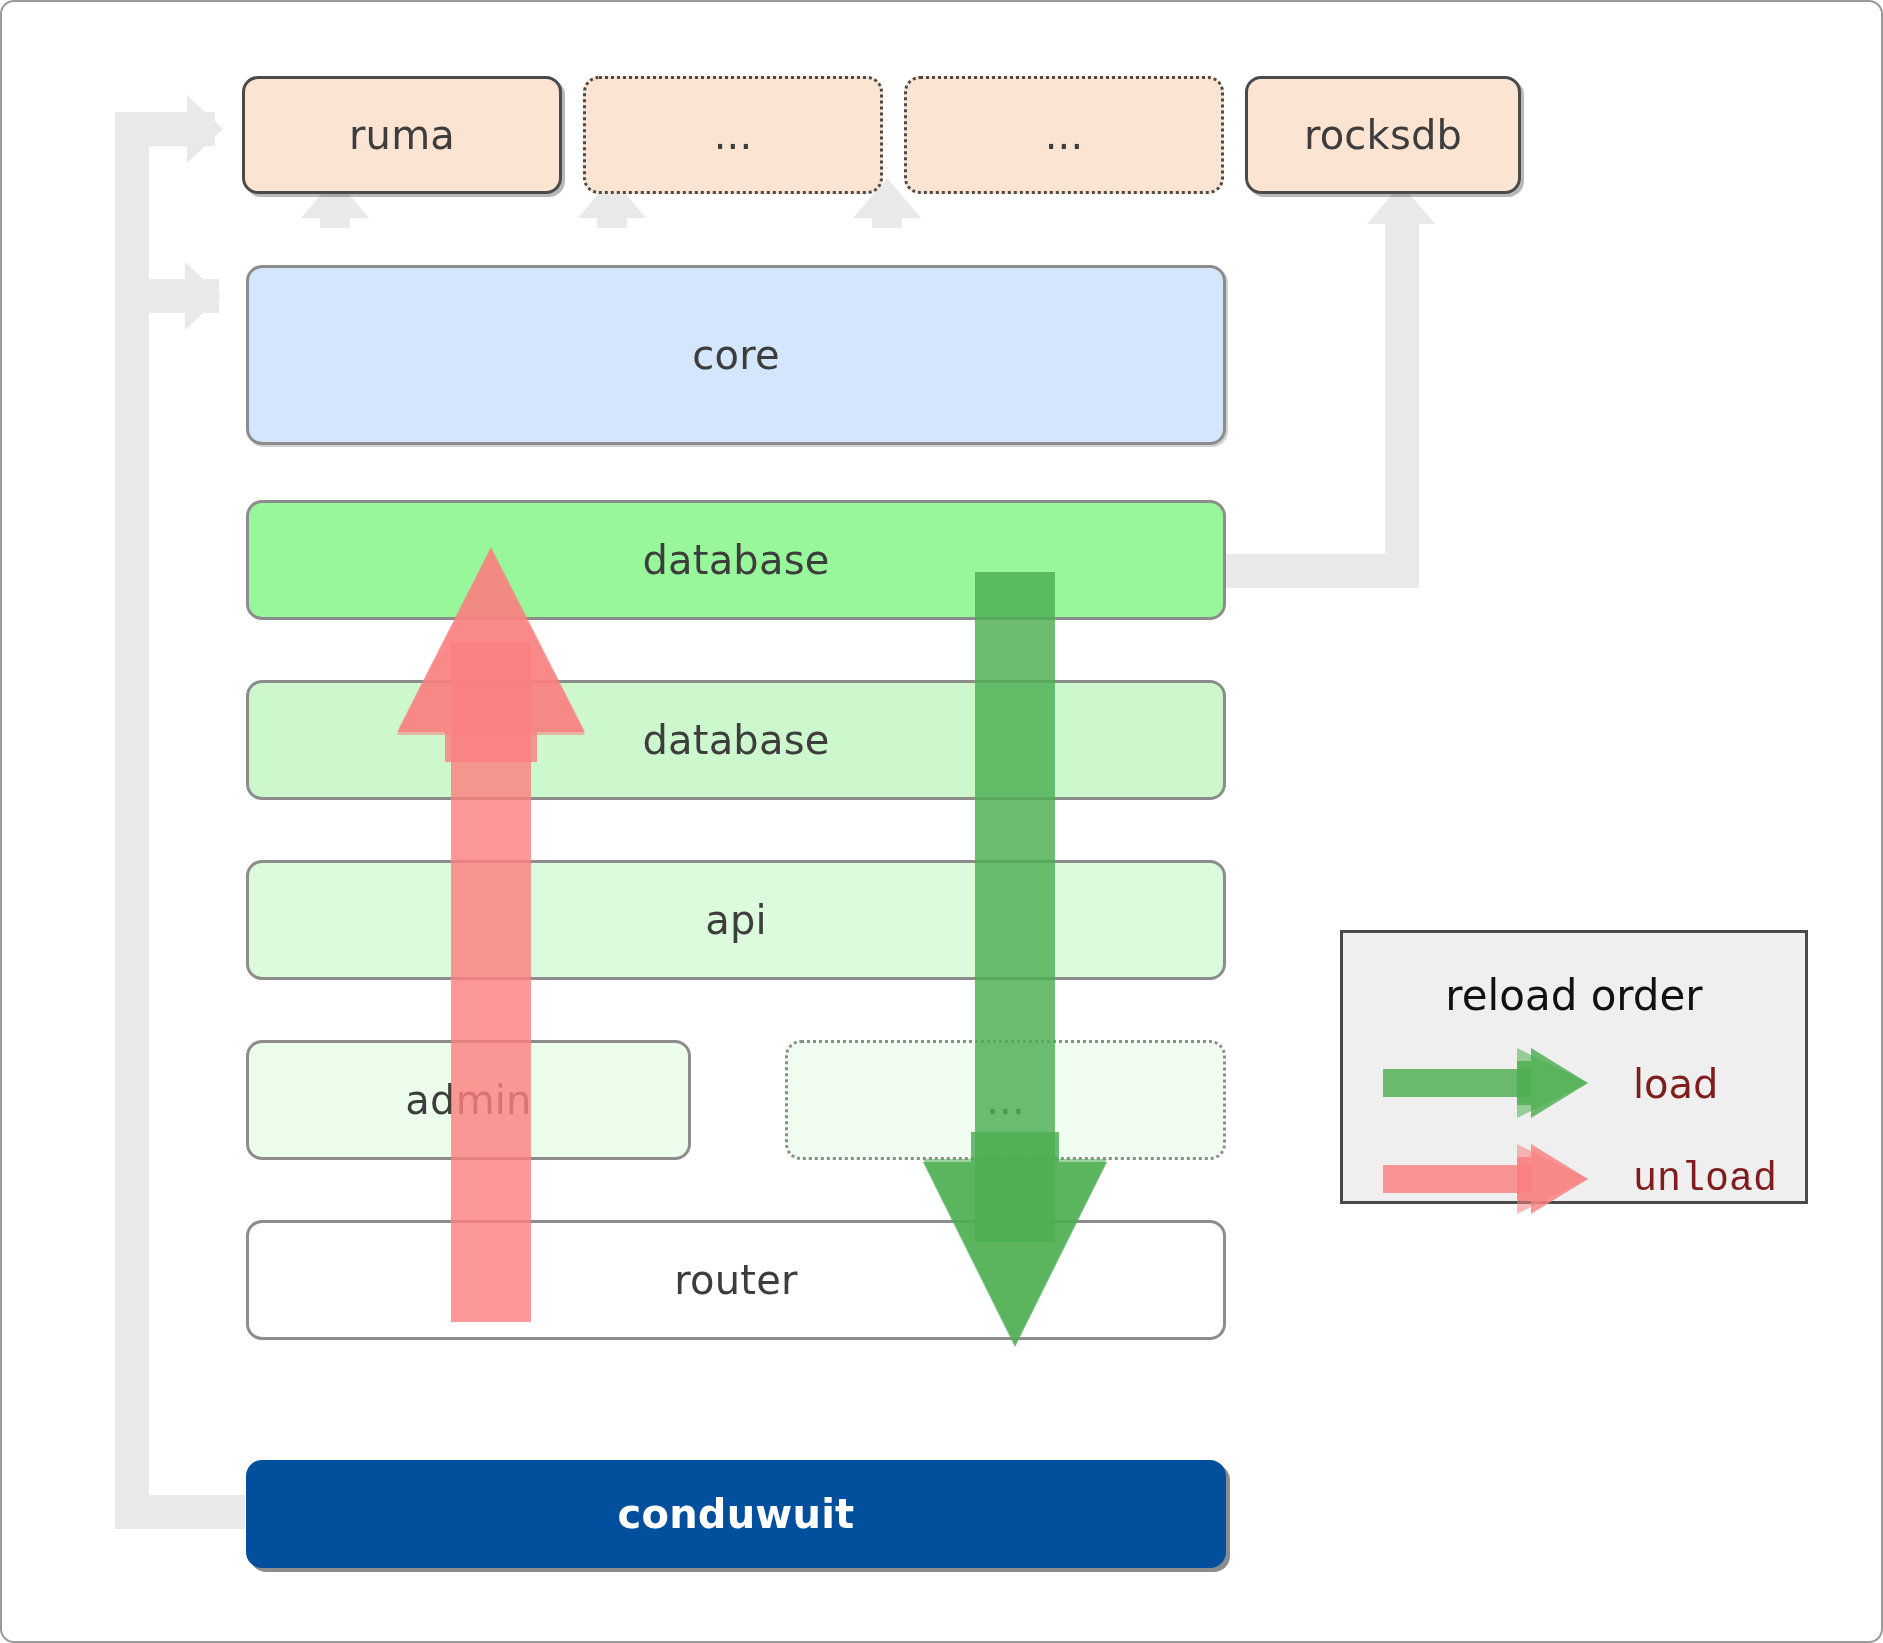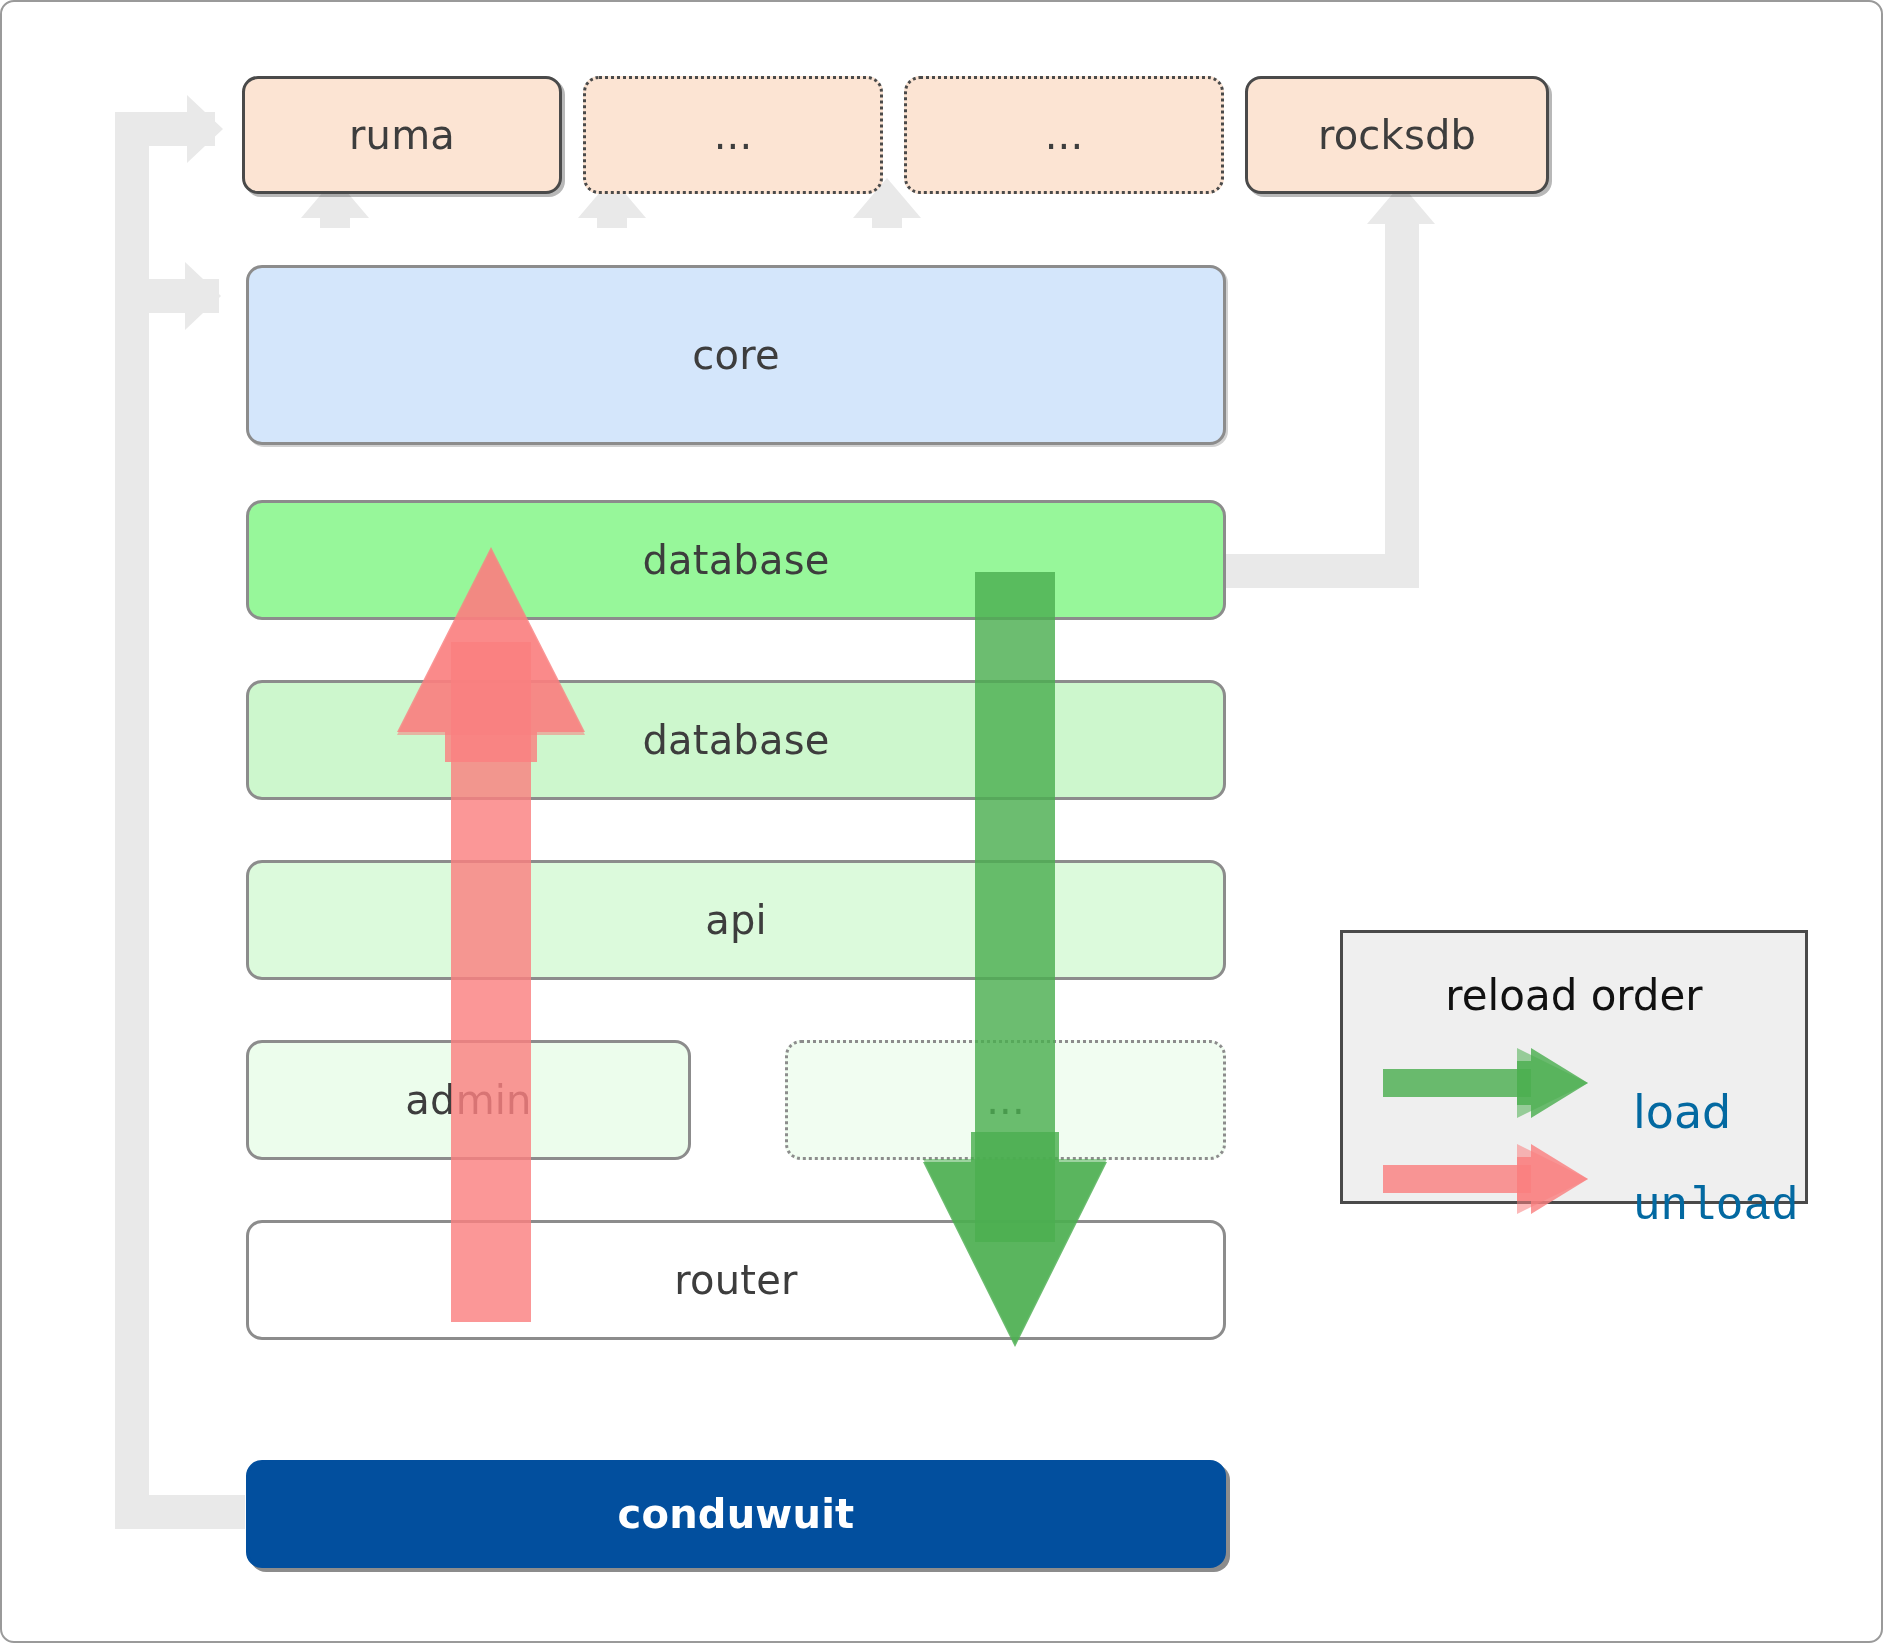--- a/index.html
+++ b/index.html
@@ -93,21 +93,21 @@
     background:#efefef;
     border:3px solid #4a4a4a;
     box-sizing:border-box;
     z-index:8;
   }
   .legend-title{
     position:absolute;left:0;top:38px;width:100%;
     text-align:center;font-size:42px;color:#111;
   }
   .legend-label{
-    position:absolute;font-size:46px;color:#0369a1;margin-top:24px;
+    position:absolute;font-size:40px;color:#7f1d1d;
   }
 </style>
 </head>
 <body>
 
 <div id="canvas">
 
   <div class="gray" style="left:113px;top:127px;width:34px;height:1400px;"></div>
   <div class="gray" style="left:113px;top:1493px;width:130px;height:34px;"></div>
 
@@ -132,21 +132,21 @@
 
   <div class="node dep" style="left:240px;top:74px;width:320px;height:118px;">
     <span>ruma</span>
   </div>
   <div class="node dep dotted" style="left:581px;top:74px;width:300px;height:118px;">
     <span>...</span>
   </div>
   <div class="node dep dotted" style="left:902px;top:74px;width:320px;height:118px;">
     <span>...</span>
   </div>
-  <div class="node dep" style="left:1243px;top:74px;width:304px;height:118px;">
+  <div class="node dep" style="left:1243px;top:74px;width:276px;height:118px;">
     <span>rocksdb</span>
   </div>
 
   <div class="node core" style="left:244px;top:263px;width:980px;height:180px;">
     <span>core</span>
   </div>
 
   <div class="node layer" style="left:244px;top:498px;width:980px;height:120px;background:#97f79a;">
     <span>database</span>
   </div>

